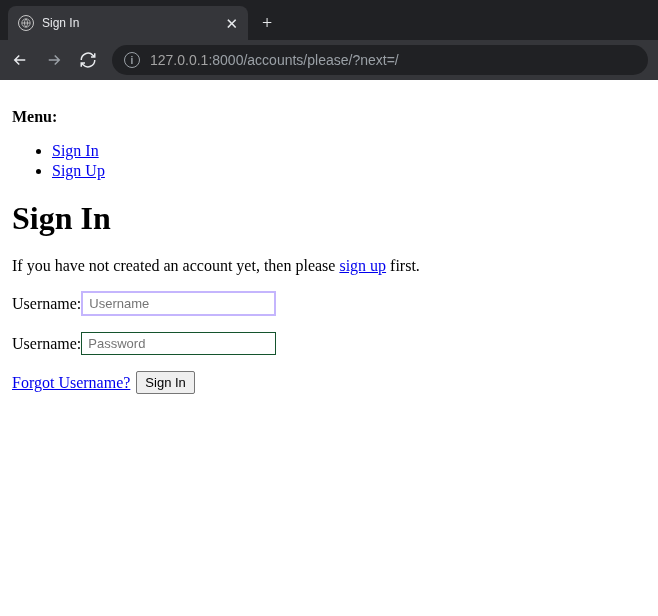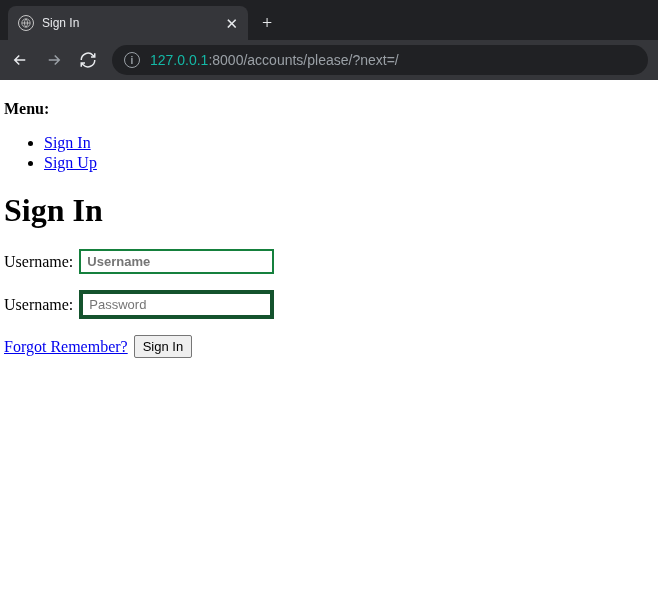--- a/index.html
+++ b/index.html
@@ -10,34 +10,34 @@
     .tab .favicon { width: 16px; height: 16px; border-radius: 50%; border: 1.5px solid #c7c7c7; display: inline-flex; align-items: center; justify-content: center; }
     .tab .favicon svg { width: 10px; height: 10px; }
     .tab .close { margin-left: auto; color: #e8eaed; font-size: 15px; line-height: 1; }
     .new-tab { color: #e8eaed; font-size: 18px; padding: 0 14px; display: flex; align-items: center; height: 34px; margin-top: 6px; }
     .toolbar { display: flex; align-items: center; background: #35363a; height: 40px; padding: 0 10px; gap: 14px; }
     .nav-btn { color: #9aa0a6; display: flex; align-items: center; justify-content: center; width: 20px; height: 20px; }
     .nav-btn.enabled { color: #e8eaed; }
     .nav-btn svg { width: 18px; height: 18px; }
     .url-bar { flex: 1; background: #202124; border-radius: 16px; height: 30px; display: flex; align-items: center; padding: 0 12px; color: #fff; font-family: -apple-system, "Segoe UI", Arial, sans-serif; font-size: 14px; gap: 10px; }
     .url-bar .info-icon { width: 16px; height: 16px; border: 1.5px solid #9aa0a6; border-radius: 50%; display: inline-flex; align-items: center; justify-content: center; color: #9aa0a6; font-size: 10px; font-weight: bold; }
-    .url-bar .url-text .host { color: #14b8a6; }
+    .url-bar .url-text .host { color: #a3a3a3; }
     .url-bar .url-text .path { color: #9aa0a6; }
-    .page { padding: 4px; font-size: 16px; color: #000; }
+    .page { padding: 12px; font-size: 16px; color: #000; }
     .page h1 { font-size: 32px; font-weight: bold; margin: 20px 0; }
     .page p { margin: 16px 0; }
     .page a { color: #0000ee; text-decoration: underline; }
     .menu-label { font-weight: bold; margin: 8px 0; }
     .page ul { margin: 8px 0 16px 0; padding-left: 40px; }
     .page ul li { margin: 2px 0; }
-    .form-row { margin: 16px 0; display: flex; align-items: center; gap: 6px; }
+    .form-row { margin: 16px 0; display: flex; align-items: center; }
     .form-row label { }
     .form-row input[type="text"], .form-row input[type="password"] { font-family: Arial, sans-serif; font-size: 13px; padding: 3px 6px; width: 195px; }
-    .form-row input[type="text"] { border: 2px solid #15803d; font-weight: bold; }
-    .form-row input[type="password"] { border: 4px solid #14532d; }
+    .form-row input[type="text"] { border: 2px solid #c4b5fd; }
+    .form-row input[type="password"] { border: 1px solid #14532d; }
     .form-row input[type="text"]::placeholder, .form-row input[type="password"]::placeholder { color: #757575; }
     .actions { margin: 16px 0; display: flex; align-items: center; gap: 6px; }
     .actions button { font-family: Arial, sans-serif; font-size: 13px; padding: 3px 8px; background: #efefef; border: 1px solid #767676; border-radius: 2px; }
     input[type="checkbox"] { width: 14px; height: 14px; }
   </style>
 </head>
 <body>
 
 <div class="browser-chrome">
   <div class="tab-strip">
@@ -81,29 +81,32 @@
 
 <div class="page">
   <p class="menu-label">Menu:</p>
   <ul>
     <li><a href="#">Sign In</a></li>
     <li><a href="#">Sign Up</a></li>
   </ul>
 
   <h1>Sign In</h1>
 
+  <p>
+    <span>If you have not created an account yet, then please </span><a href="#">sign up</a><span> first.</span>
+  </p>
 
   <div class="form-row">
     <label>Username:</label>
     <input type="text" placeholder="Username" style="">
   </div>
 
   <div class="form-row">
     <label>Username:</label>
     <input type="password" placeholder="Password" style="">
   </div>
 
 
   <div class="actions">
-    <a href="#">Forgot Remember?</a>
+    <a href="#">Forgot Username?</a>
     <button type="submit">Sign In</button>
   </div>
 </div>
 
 </body></html>

